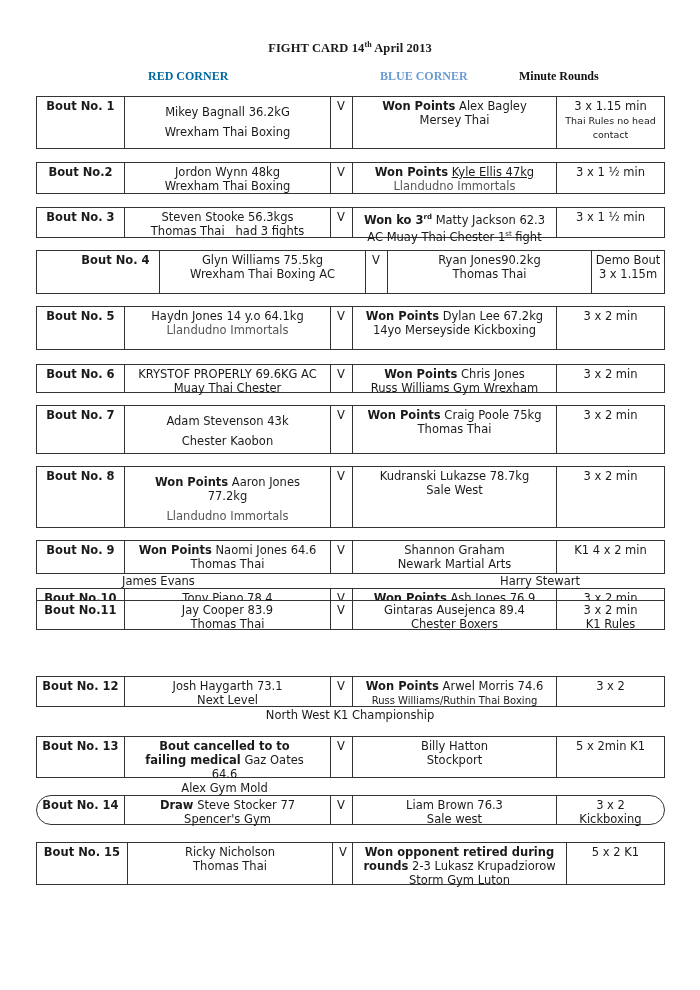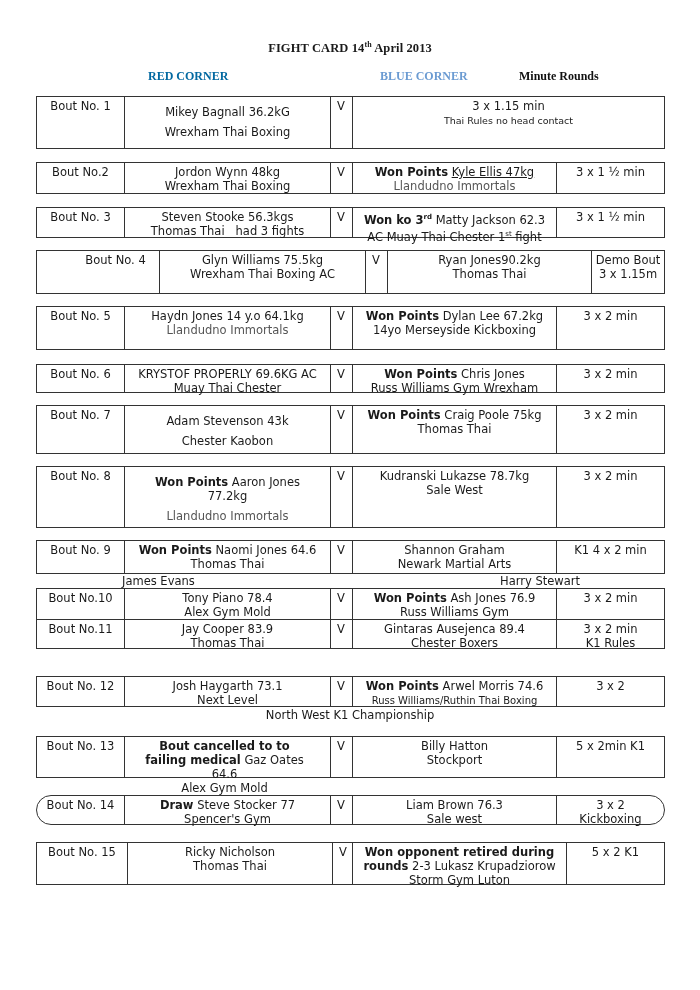--- a/index.html
+++ b/index.html
@@ -6,21 +6,21 @@
   body { width: 700px; height: 990px; position: relative; overflow: hidden; font-family: "DejaVu Sans", sans-serif; color: #1a1a1a; }
   .title { position: absolute; top: 40px; left: 0; width: 700px; text-align: center; font-family: "Liberation Serif", serif; font-weight: bold; font-size: 12.5px; letter-spacing: 0.1px; }
   .title sup { font-size: 8px; }
   .hdr { position: absolute; top: 69px; font-family: "Liberation Serif", serif; font-weight: bold; font-size: 12px; }
   .hdr.red { left: 148px; color: #0369a1; }
   .hdr.blue { left: 380px; color: #6b9bd2; }
   .hdr.min { left: 519px; color: #111; }
   .row { position: absolute; left: 36px; width: 629px; border: 1px solid #333; box-sizing: border-box; display: flex; background: #fff; }
   .cell { box-sizing: border-box; border-right: 1px solid #333; text-align: center; font-size: 11.5px; line-height: 14px; padding-top: 2px; }
   .cell:last-child { border-right: none; }
-  .c-bout { width: 88px; }
+  .c-bout { width: 88px; font-weight: bold; }
   .c-red { width: 206px; }
   .c-v { width: 22px; text-align: left; padding-left: 6px; }
   .c-blue { width: 204px; }
   .c-min { flex: 1; }
   .r15 .c-bout { width: 91px; }
   .r15 .c-red { width: 205px; }
   .r15 .c-v { width: 20px; }
   .r15 .c-blue { width: 214px; }
   .b { font-weight: bold; }
   .u { text-decoration: underline; }
@@ -37,20 +37,21 @@
 <div class="title"><span>FIGHT CARD 14</span><sup>th</sup><span> April 2013</span></div>
 
 <div class="hdr red">RED CORNER</div>
 <div class="hdr blue">BLUE CORNER</div>
 <div class="hdr min">Minute Rounds</div>
 
 <div class="row" style="top:96px;height:53px;">
   <div class="cell c-bout">Bout No. 1</div>
   <div class="cell c-red pad8"><span>Mikey Bagnall 36.2kG</span><span class="sp"></span><span>Wrexham Thai Boxing</span></div>
   <div class="cell c-v">V</div>
+  <div class="cell c-blue"><span class="b">Won Points</span><span> Alex Bagley</span><br><span>Mersey Thai</span></div>
   <div class="cell c-min"><span>3 x 1.15 min</span><br><span class="small">Thai Rules no head contact</span></div>
 </div>
 
 <div class="row" style="top:162px;height:32px;">
   <div class="cell c-bout">Bout No.2</div>
   <div class="cell c-red"><span>Jordon Wynn 48kg</span><br><span>Wrexham Thai Boxing</span></div>
   <div class="cell c-v">V</div>
   <div class="cell c-blue"><span class="b">Won Points</span> <span class="u">Kyle Ellis 47kg</span><br><span class="gray">Llandudno Immortals</span></div>
   <div class="cell c-min">3 x 1 ½ min</div>
 </div>
@@ -115,21 +116,21 @@
 <div class="note" style="left:500px;top:574px;">Harry Stewart</div>
 
 <div class="row" style="top:588px;height:32px;">
   <div class="cell c-bout">Bout No.10</div>
   <div class="cell c-red"><span>Tony Piano 78.4</span><br><span>Alex Gym Mold</span></div>
   <div class="cell c-v">V</div>
   <div class="cell c-blue"><span class="b">Won Points</span><span> Ash Jones 76.9</span><br><span>Russ Williams Gym</span></div>
   <div class="cell c-min">3 x 2 min</div>
 </div>
 
-<div class="row" style="top:619px;height:30px;">
+<div class="row" style="top:600px;height:30px;">
   <div class="cell c-bout">Bout No.11</div>
   <div class="cell c-red"><span>Jay Cooper 83.9</span><br><span>Thomas Thai</span></div>
   <div class="cell c-v">V</div>
   <div class="cell c-blue"><span>Gintaras Ausejenca 89.4</span><br><span>Chester Boxers</span></div>
   <div class="cell c-min"><span>3 x 2 min</span><br><span>K1 Rules</span></div>
 </div>
 
 <div class="row" style="top:676px;height:31px;">
   <div class="cell c-bout">Bout No. 12</div>
   <div class="cell c-red"><span>Josh Haygarth 73.1</span><br><span>Next Level</span></div>

